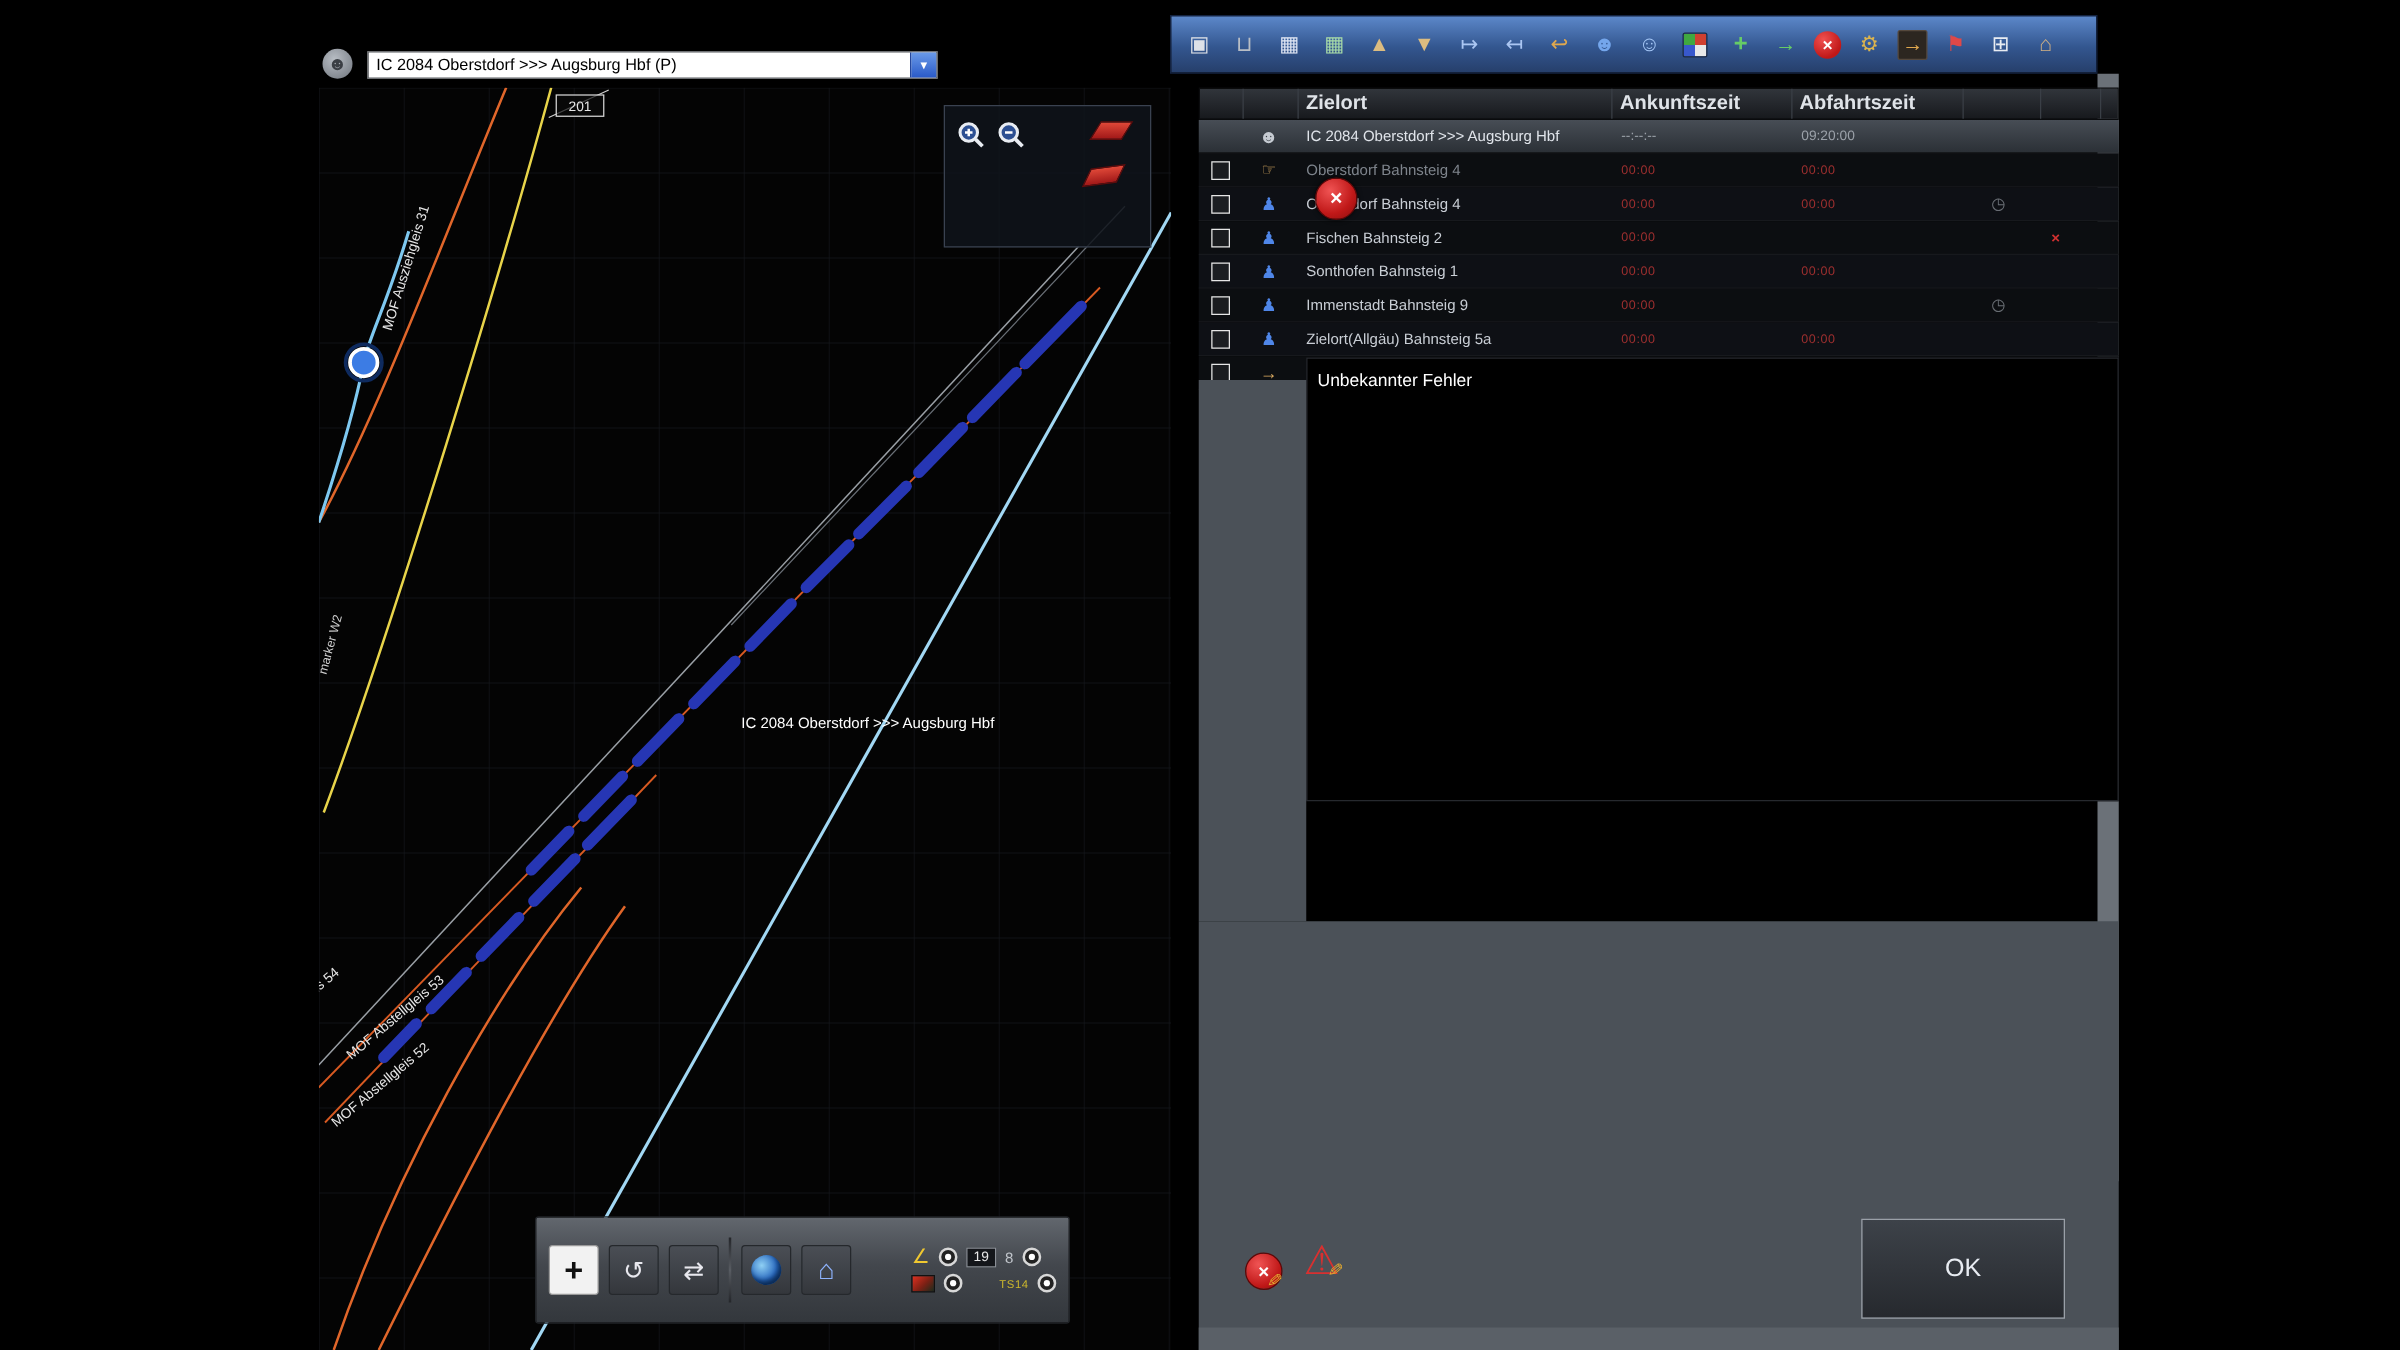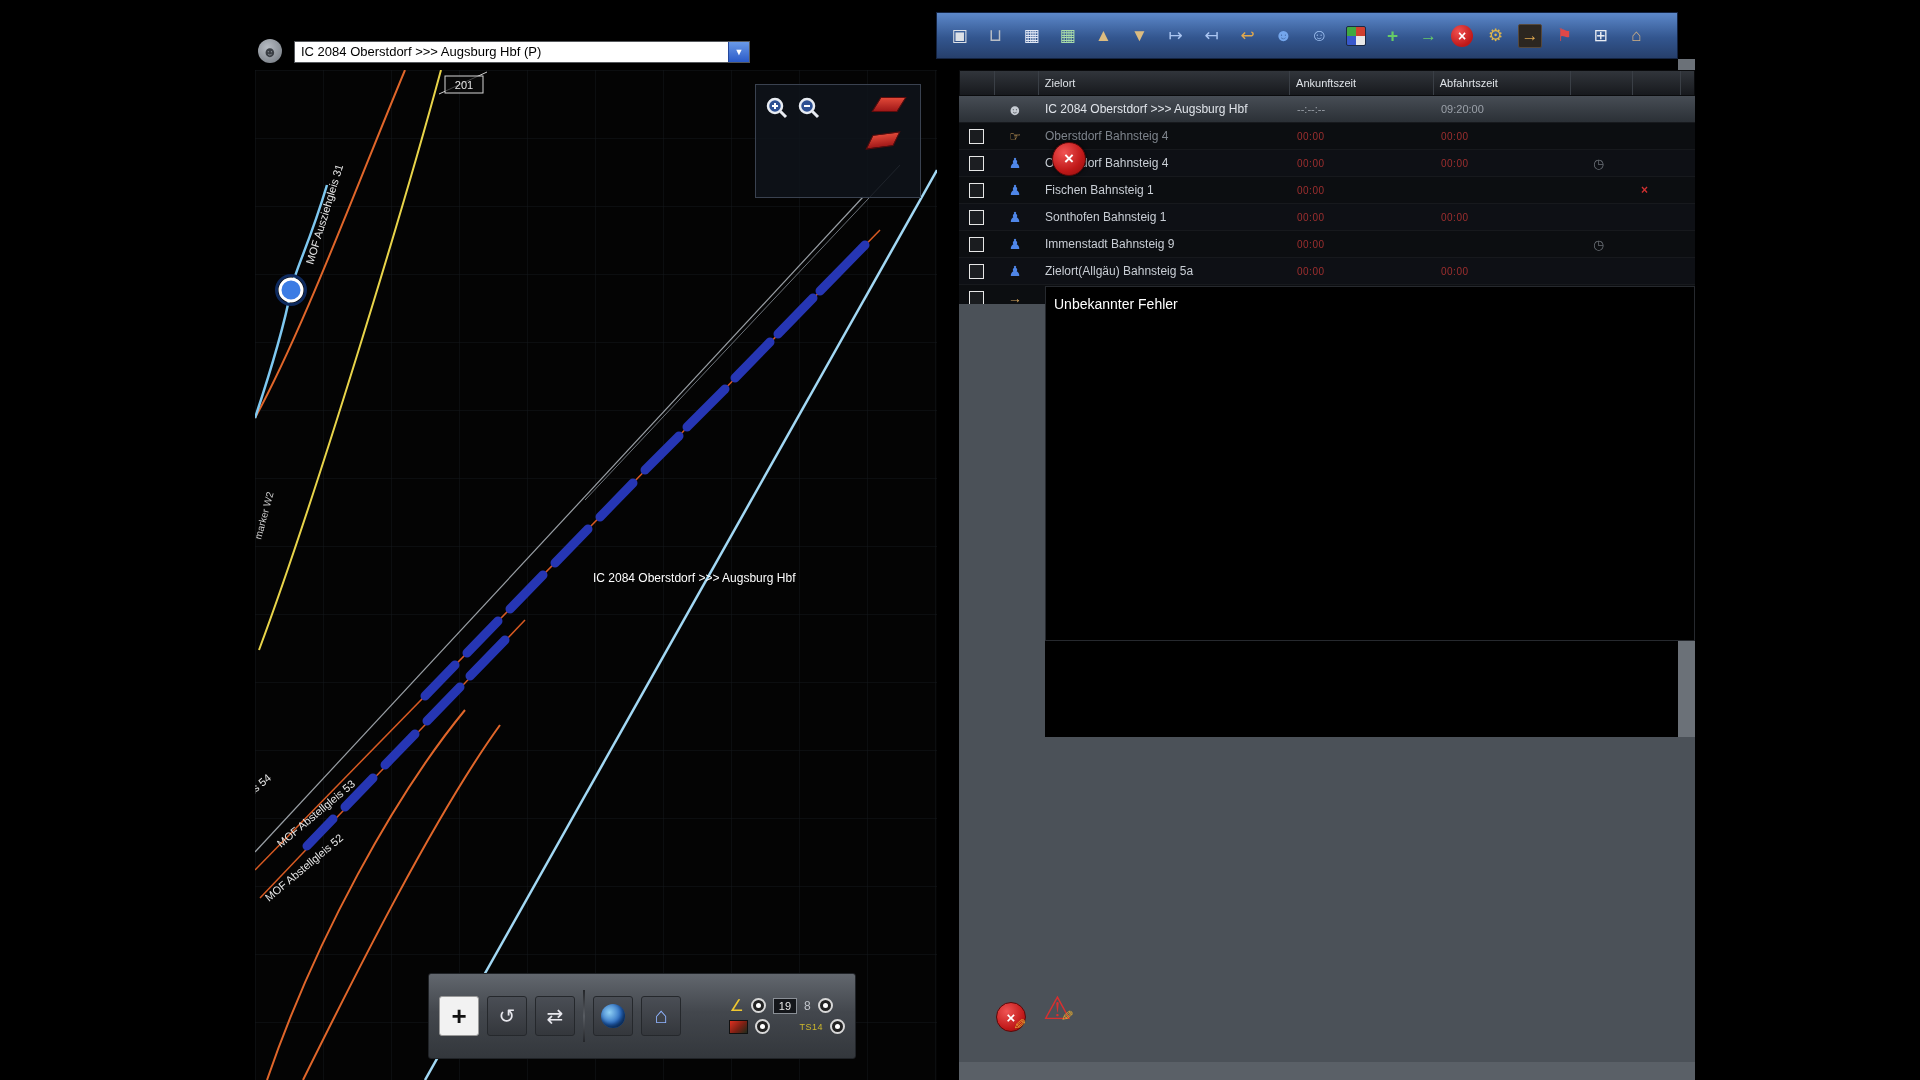--- a/index.html
+++ b/index.html
@@ -80,21 +80,21 @@
   .t-remove{width:22px;height:22px;border-radius:50%;color:#fff;font-size:14px;font-weight:bold;
     background:radial-gradient(circle at 35% 30%,#f05050,#c01818 70%);}
   .t-settings{color:#dcb44e}.t-portal{width:22px;height:22px;background:#2c2620;border:1px solid #55483c;color:#e0a84e;}
   .t-flag{color:#e04848}.t-keypad{color:#e8ecf2}.t-depot{color:#d4b284}
 
   .panel-strip{position:absolute;left:1678px;top:59px;width:17px;height:886px;background:#6b7178;}
 
   
   .tt-table{position:absolute;left:959px;top:70px;width:736px;}
   .thead{display:flex;height:26px;align-items:flex-start;background:linear-gradient(#31353b,#17191d);
-    color:#dfe3e8;font-size:11px;border:1px solid #0a0b0d;box-sizing:border-box;}
+    color:#dfe3e8;font-size:16px;border:1px solid #0a0b0d;box-sizing:border-box;font-weight:bold;}
   .hc{height:100%;display:flex;align-items:center;box-sizing:border-box;border-left:1px solid #3a3f46;padding-left:6px;}
   .hc:first-child{border-left:none}
   .hc-check{width:34px}.hc-icon{width:44px}.hc-name{width:252px}.hc-arr{width:144px}.hc-dep{width:138px}
   .hc-x1{width:62px}.hc-x2{width:48px}.hc-x3{width:14px}
   .trow{display:flex;height:26px;align-items:center;background:#0c0e11;border-bottom:1px solid #17191d;
     color:#c9ced5;font-size:12px;position:relative;}
   .trow.alt{background:#0e1015;}
   .trow.selected{background:linear-gradient(#474d55,#2b3036);color:#e0e4ea;}
   .cell{height:100%;display:flex;align-items:center;box-sizing:border-box;}
   .c-check{width:34px;padding-left:10px}.c-icon{width:44px;justify-content:center}
@@ -340,21 +340,21 @@
         <div class="cell c-x3"></div>
     </div>
 
     <div class="trow">
       <div class="cell c-check">
           <span class="checkbox"></span>
         </div>
       <div class="cell c-icon">
           <span class="ic-pass">♟</span>
         </div>
-      <div class="cell c-name">Fischen Bahnsteig 1</div>
+      <div class="cell c-name">Fischen Bahnsteig 2</div>
       <div class="cell c-arr t-red">00:00</div>
       <div class="cell c-dep t-red"></div>
       <div class="cell c-x1"></div>
       <div class="cell c-x2">
           <span class="ic-cross">×</span>
         </div>
       <div class="cell c-x3"></div>
     </div>
 
     <div class="trow alt">
@@ -426,16 +426,17 @@
   <div class="modal-left"></div>
   <div class="modal-bottom">
     <div class="stamp-x">
       <span>×</span>
       <span class="pencil p1">✎</span>
     </div>
     <div class="stamp-warn">
       <span>⚠</span>
       <span class="pencil p2">✎</span>
     </div>
+    <div class="ok-btn">OK</div>
     <div class="bottom-edge"></div>
   </div>
 
 </div>
 
 </body></html>

